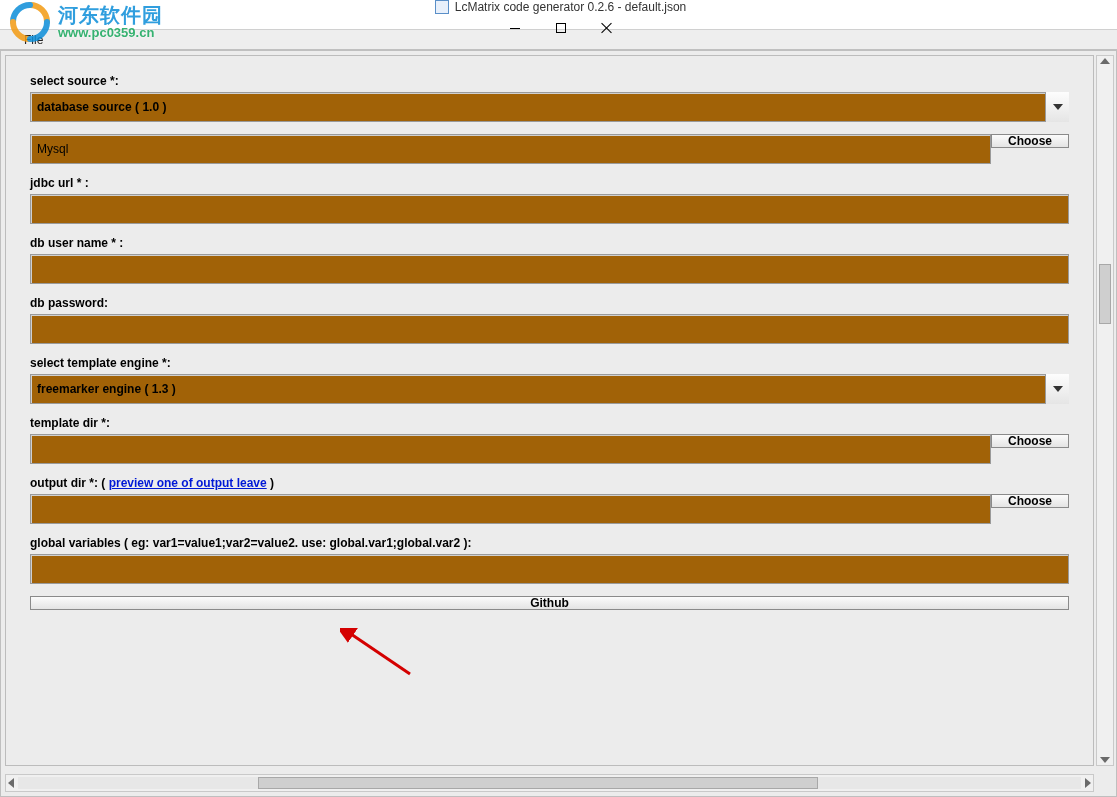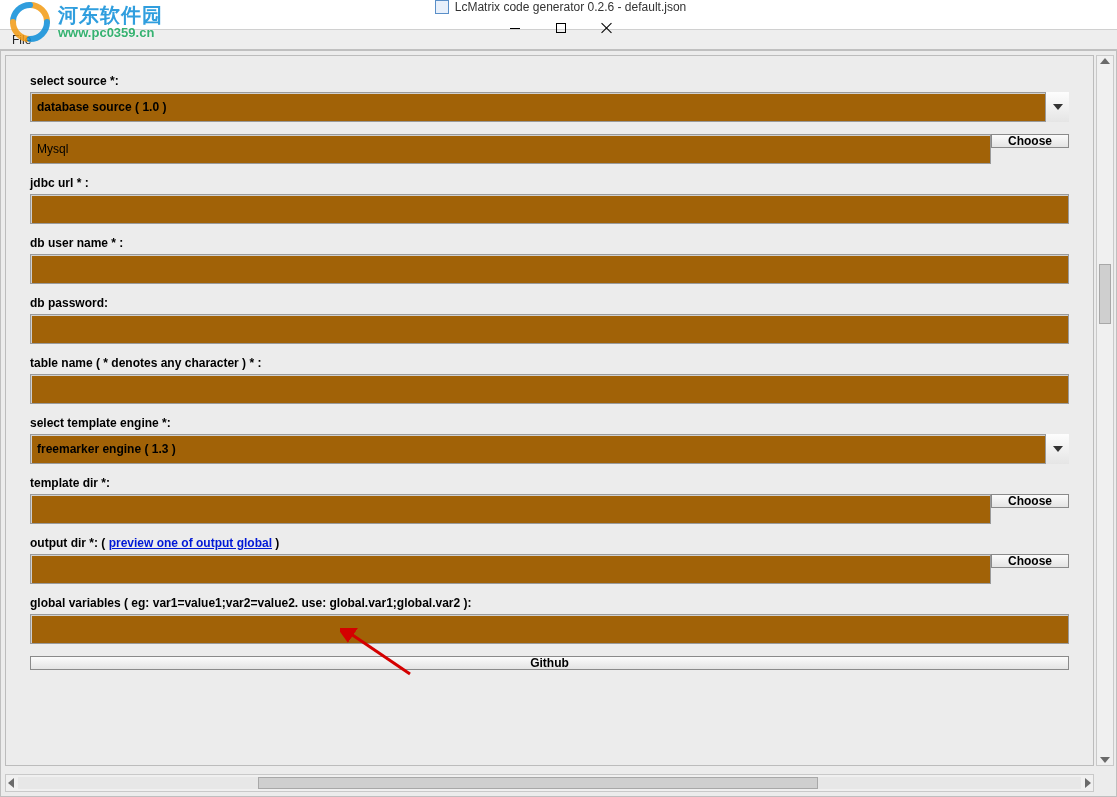--- a/index.html
+++ b/index.html
@@ -10,21 +10,21 @@
   .title-text { font-size: 12px; color: #333; }
   .title-controls { display: flex; align-items: center; }
   .title-btn { width: 46px; height: 28px; display: flex; align-items: center; justify-content: center; }
   .min-ic { width: 10px; height: 1px; background: #000; }
   .max-ic { width: 10px; height: 10px; border: 1px solid #000; }
   .close-ic { position: relative; width: 12px; height: 12px; }
   .close-ic:before, .close-ic:after { content: ""; position: absolute; left: 5px; top: -1px; width: 1px; height: 14px; background: #000; }
   .close-ic:before { transform: rotate(45deg); }
   .close-ic:after { transform: rotate(-45deg); }
 
-  .menu-bar { height: 20px; background: #eeeeee; border-bottom: 1px solid #c0c0c0; display: flex; align-items: center; padding-left: 4px; }
+  .menu-bar { height: 20px; background: #eeeeee; border-bottom: 1px solid #c0c0c0; display: flex; align-items: center; padding-left: 16px; }
   .menu-item { padding: 2px 8px; font-size: 12px; color: #222; }
 
   .client { position: relative; height: calc(797px - 30px - 20px); background: #ececec; border: 1px solid #bfbfbf; }
   .content-frame { position: absolute; left: 4px; right: 22px; top: 4px; bottom: 30px; border: 1px solid #bcbcbc; background: #ececec; padding: 18px 24px 10px 24px; overflow: hidden; }
 
   .field { margin-bottom: 12px; }
   .field-label { font-size: 12px; font-weight: bold; color: #000; margin-bottom: 4px; display: inline-block; }
   .link { color: #0018d6; text-decoration: underline; font-weight: bold; }
 
   .row { display: flex; align-items: flex-start; }
@@ -131,26 +131,20 @@
         </div>
     </div>
 
     <div class="field">
       <span class="field-label">db password:</span>
       <div class="input-like">
           <span></span>
         </div>
     </div>
 
-    <div class="field">
-      <span class="field-label">table name ( * denotes any character ) * :</span>
-      <div class="input-like">
-          <span></span>
-        </div>
-    </div>
 
     <div class="field">
       <span class="field-label">select template engine *:</span>
       <div class="select-like">
         <div class="input-like">
             <span>freemarker engine ( 1.3 )</span>
           </div>
         <div class="select-arrow">
           <svg viewBox="0 0 10 6">
               <path d="M0 0 L5 6 L10 0 Z" fill="#333"></path>
@@ -164,21 +158,21 @@
       <div class="row">
         <div class="input-like">
             <span></span>
           </div>
         <div class="btn">Choose</div>
       </div>
     </div>
 
     <div class="field">
       <span class="field-label">
-        <span>output dir *:  ( </span><span class="link">preview one of output global</span><span> )</span>
+        <span>output dir *:  ( </span><span class="link">preview one of output leave</span><span> )</span>
       </span>
       <div class="row">
         <div class="input-like">
             <span></span>
           </div>
         <div class="btn">Choose</div>
       </div>
     </div>
 
     <div class="field">

